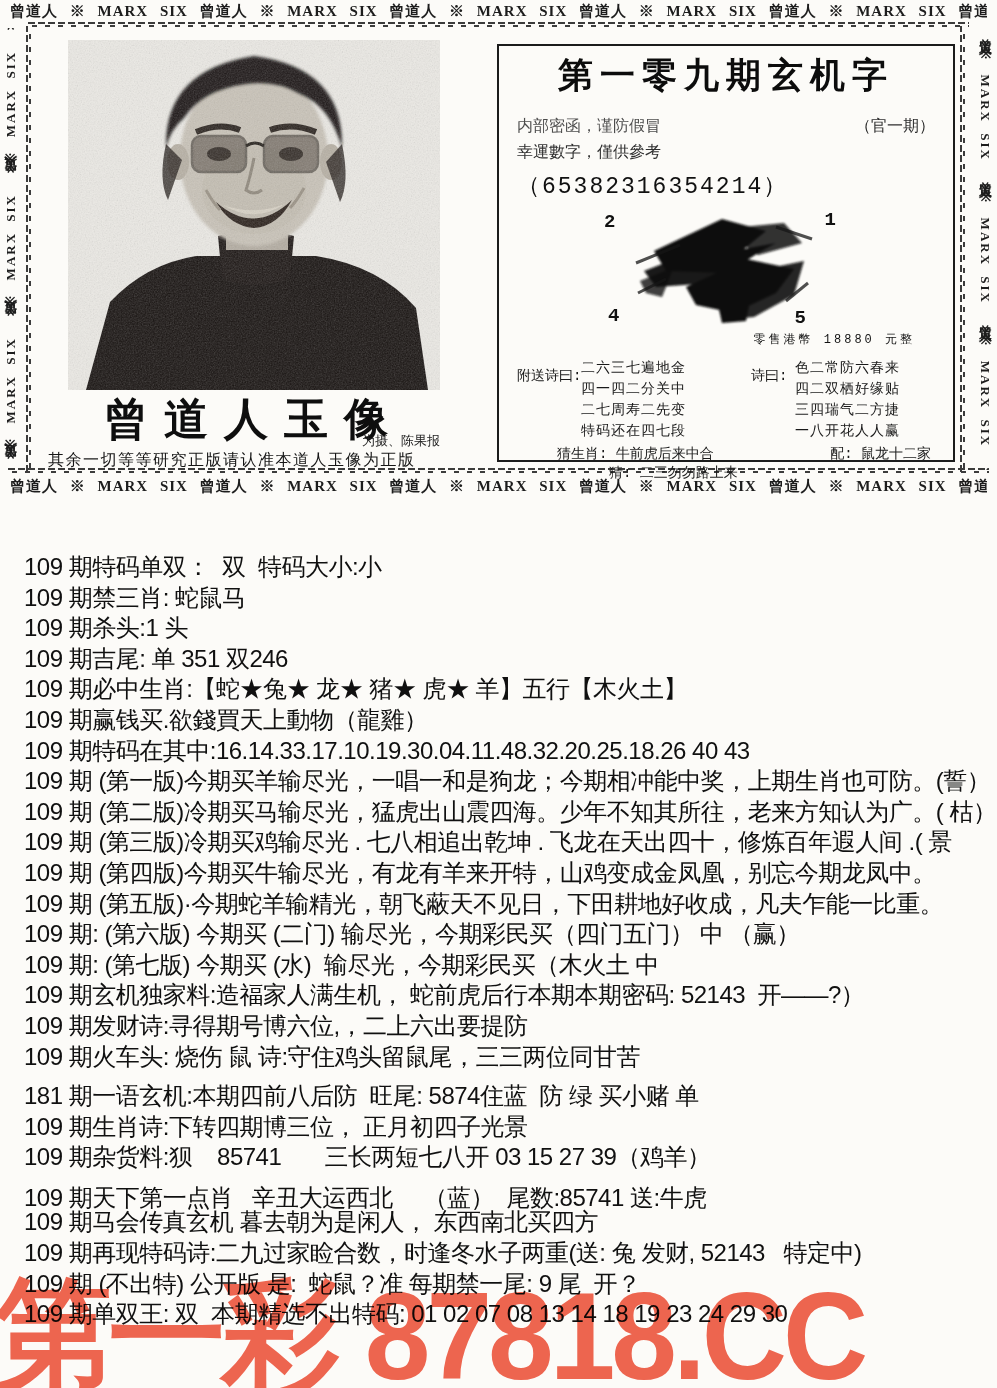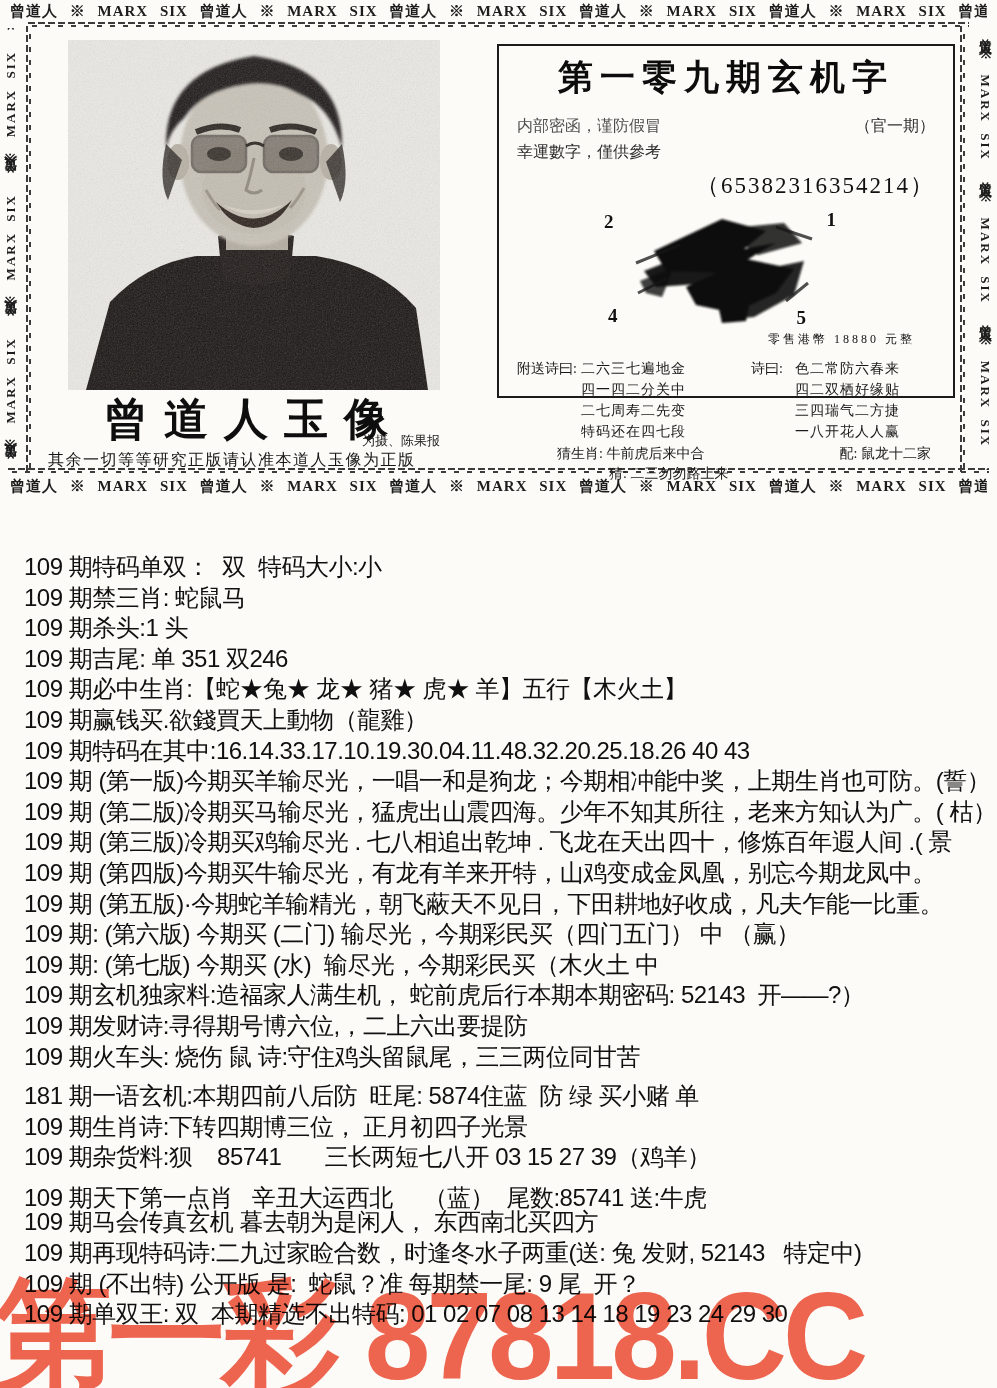--- a/index.html
+++ b/index.html
@@ -35,42 +35,42 @@
   .photo svg{display:block;width:100%;height:100%;}
   .caption{position:absolute;left:68px;top:390px;width:372px;text-align:center;
            font-family:"Liberation Serif",serif;font-weight:bold;font-size:44px;
            letter-spacing:16px;color:#0e0e0e;}
   .credit{position:absolute;left:300px;top:432px;width:140px;text-align:right;
           font-family:"Liberation Serif",serif;font-size:13px;color:#222;filter:blur(.3px);}
   .note{position:absolute;left:48px;top:450px;font-family:"Liberation Serif",serif;
         font-size:16px;letter-spacing:1.5px;color:#161616;filter:blur(.2px);}
 
   
-  .panel{position:absolute;left:497px;top:44px;width:458px;height:354px;
+  .panel{position:absolute;left:497px;top:44px;width:458px;height:418px;
          border:2px solid #1b1b1b;box-sizing:border-box;padding:0 18px;
-         font-family:Liberation Serif, serif;}
+         font-family:Liberation Mono, monospace;}
   .p-title{margin-top:12px;text-align:center;font-size:35px;font-weight:bold;
            letter-spacing:7px;line-height:40px;color:#0c0c0c;}
   .p-row{display:flex;justify-content:space-between;font-size:16px;color:#2e2e2e;}
   .p-row.first{margin-top:18px;}
   .blurry{filter:blur(.55px);opacity:.85;}
   .p-line2{margin-top:5px;font-size:16px;color:#2e2e2e;filter:blur(.35px);}
-  .p-num{margin-top:7px;text-align:right;font-size:23px;letter-spacing:2px;color:#111;}
+  .p-num{margin-top:7px;text-align:left;font-size:23px;letter-spacing:2px;color:#111;}
   .blot-wrap{position:relative;width:280px;height:118px;margin:8px auto 0;}
   .blot-wrap svg{position:absolute;left:40px;top:0;width:200px;height:118px;}
   .blot-n{position:absolute;font-size:19px;font-weight:bold;color:#111;}
   .blot-n.tl{left:18px;top:2px;}   .blot-n.tr{right:30px;top:0;}
   .blot-n.bl{left:22px;bottom:0;}  .blot-n.br{right:60px;bottom:-2px;}
   .p-price{margin-top:4px;text-align:right;padding-right:20px;font-size:12px;
            letter-spacing:3px;color:#111;}
   .poems{display:flex;margin-top:10px;font-size:14px;line-height:21px;color:#191919;filter:blur(.25px);}
   .poem-col{position:relative;}
   .poem-col.l{width:56%;padding-left:64px;box-sizing:border-box;}
   .poem-col.r{width:44%;padding-left:44px;box-sizing:border-box;}
-  .poem-label{position:absolute;top:0;}
+  .poem-label{position:absolute;top:8px;}
   .poem-col.l .poem-label{left:0;}
   .poem-col.r .poem-label{left:0;}
   .poem-line{letter-spacing:1px;}
   .guess-row{display:flex;justify-content:space-between;margin-top:2px;padding:0 4px 0 40px;
              font-size:14px;line-height:20px;color:#191919;filter:blur(.25px);}
   .guess2{padding-left:92px;font-size:14px;line-height:19px;color:#191919;filter:blur(.25px);}
 
   
   .body-lines{position:absolute;left:24px;top:552px;width:978px;z-index:1;}
   .body-line{font-size:24px;line-height:30.6px;letter-spacing:-.5px;white-space:pre;

